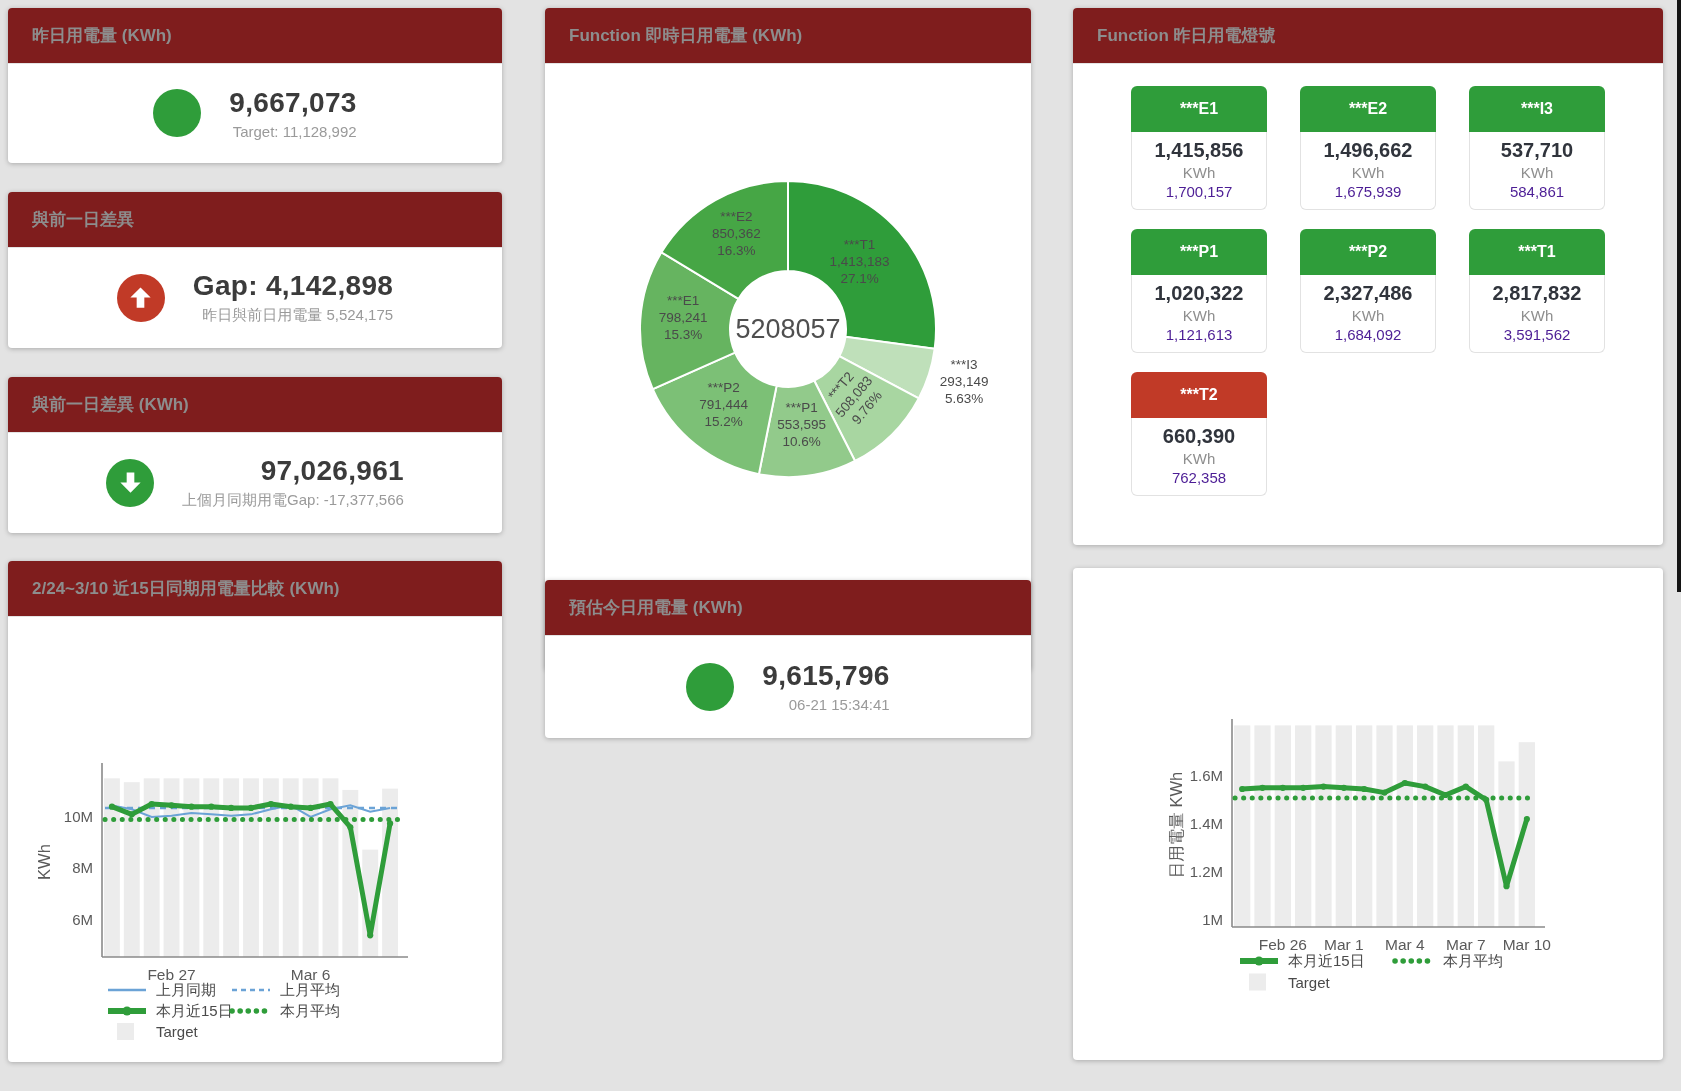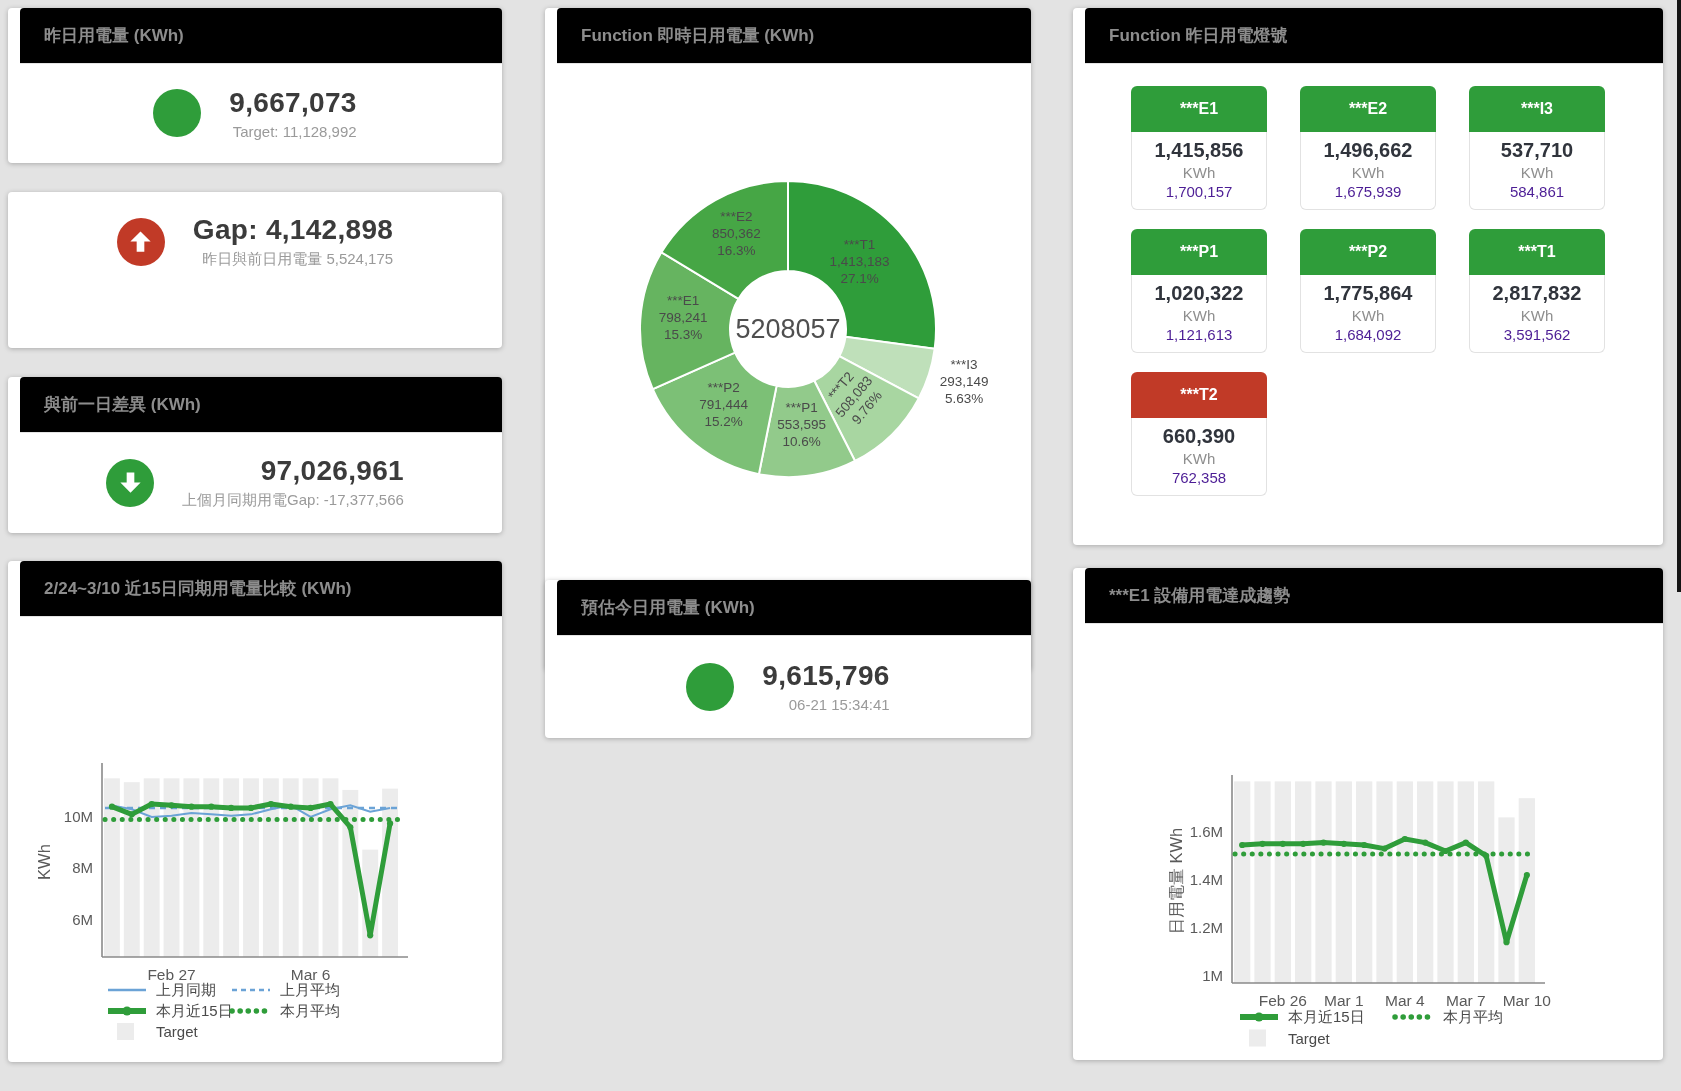--- a/index.html
+++ b/index.html
@@ -6,25 +6,24 @@
   body{
     width:1681px;height:1091px;position:relative;overflow:hidden;
     background:#e3e3e3;
     font-family:"Liberation Sans","DejaVu Sans",sans-serif;
   }
   .card{
     position:absolute;background:#fff;border-radius:4px;
     box-shadow:0 1px 5px rgba(0,0,0,.25);
   }
   .card header{
-    height:56px;background:#000000;border-bottom:1px solid #e4e4e4;
+    height:56px;background:#7f1d1d;border-bottom:1px solid #e4e4e4;
     border-radius:4px 4px 0 0;display:flex;align-items:center;
     padding:0 24px;font-weight:bold;font-size:17px;color:#8d8d8d;
     box-sizing:border-box;
-    margin-left:12px;
   }
   .stat-body{
     display:flex;align-items:center;justify-content:center;gap:28px;
     height:calc(100% - 57px);
   }
   .stat-icon{
     width:48px;height:48px;border-radius:50%;flex:0 0 auto;
     display:flex;align-items:center;justify-content:center;
   }
   .stat-text{text-align:right;}
@@ -58,20 +57,23 @@
   <div class="stat-body">
     <span class="stat-icon" style="background: rgb(47, 157, 58);"></span>
     <div class="stat-text">
       <div class="stat-value">9,667,073</div>
       <div class="stat-sub">Target: 11,128,992</div>
     </div>
   </div>
 </section>
 
 <section class="card" style="left:8px;top:192px;width:494px;height:156px">
+  <header>
+      <span>與前一日差異</span>
+    </header>
   <div class="stat-body">
     <span class="stat-icon" style="background: rgb(193, 58, 39);">
       <svg viewBox="0 0 24 24" width="27" height="27">
           <path d="M12 3 L21 12 H15.4 V21 H8.6 V12 H3 Z" fill="#fff"></path>
         </svg>
     </span>
     <div class="stat-text">
       <div class="stat-value">Gap: 4,142,898</div>
       <div class="stat-sub">昨日與前日用電量 5,524,175</div>
     </div>
@@ -235,21 +237,21 @@
         <div class="tile-header" style="background:#2f9d3a">***P1</div>
         <div class="tile-body">
           <div class="tile-value">1,020,322</div>
           <div class="tile-unit">KWh</div>
           <div class="tile-target">1,121,613</div>
         </div>
       </div>
       <div>
         <div class="tile-header" style="background:#2f9d3a">***P2</div>
         <div class="tile-body">
-          <div class="tile-value">1,775,864</div>
+          <div class="tile-value">2,327,486</div>
           <div class="tile-unit">KWh</div>
           <div class="tile-target">1,684,092</div>
         </div>
       </div>
       <div>
         <div class="tile-header" style="background:#2f9d3a">***T1</div>
         <div class="tile-body">
           <div class="tile-value">2,817,832</div>
           <div class="tile-unit">KWh</div>
           <div class="tile-target">3,591,562</div>
@@ -260,23 +262,20 @@
         <div class="tile-body">
           <div class="tile-value">660,390</div>
           <div class="tile-unit">KWh</div>
           <div class="tile-target">762,358</div>
         </div>
       </div>
     </div>
 </section>
 
 <section class="card" style="left:1073px;top:568px;width:590px;height:492px">
-  <header>
-      <span>***E1 設備用電達成趨勢</span>
-    </header>
   <svg id="trend-svg" width="590" height="436">
       <rect x="161.03333333333333" y="157.4" width="16.266666666666666" height="201.6" fill="#ececec"></rect>
       <rect x="181.36666666666667" y="157.4" width="16.266666666666666" height="201.6" fill="#ececec"></rect>
       <rect x="201.7" y="157.4" width="16.266666666666666" height="201.6" fill="#ececec"></rect>
       <rect x="222.03333333333333" y="157.4" width="16.266666666666666" height="201.6" fill="#ececec"></rect>
       <rect x="242.36666666666667" y="157.4" width="16.266666666666666" height="201.6" fill="#ececec"></rect>
       <rect x="262.7" y="157.4" width="16.266666666666666" height="201.6" fill="#ececec"></rect>
       <rect x="283.0333333333333" y="157.4" width="16.266666666666666" height="201.6" fill="#ececec"></rect>
       <rect x="303.3666666666667" y="157.4" width="16.266666666666666" height="201.6" fill="#ececec"></rect>
       <rect x="323.7" y="157.4" width="16.266666666666666" height="201.6" fill="#ececec"></rect>

